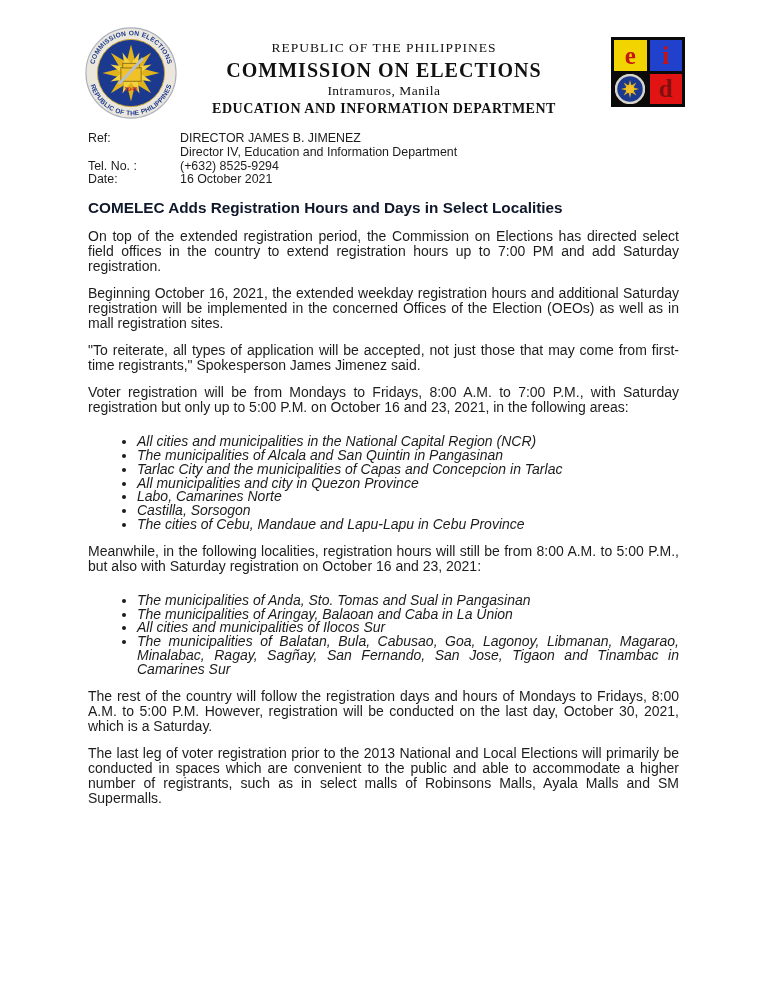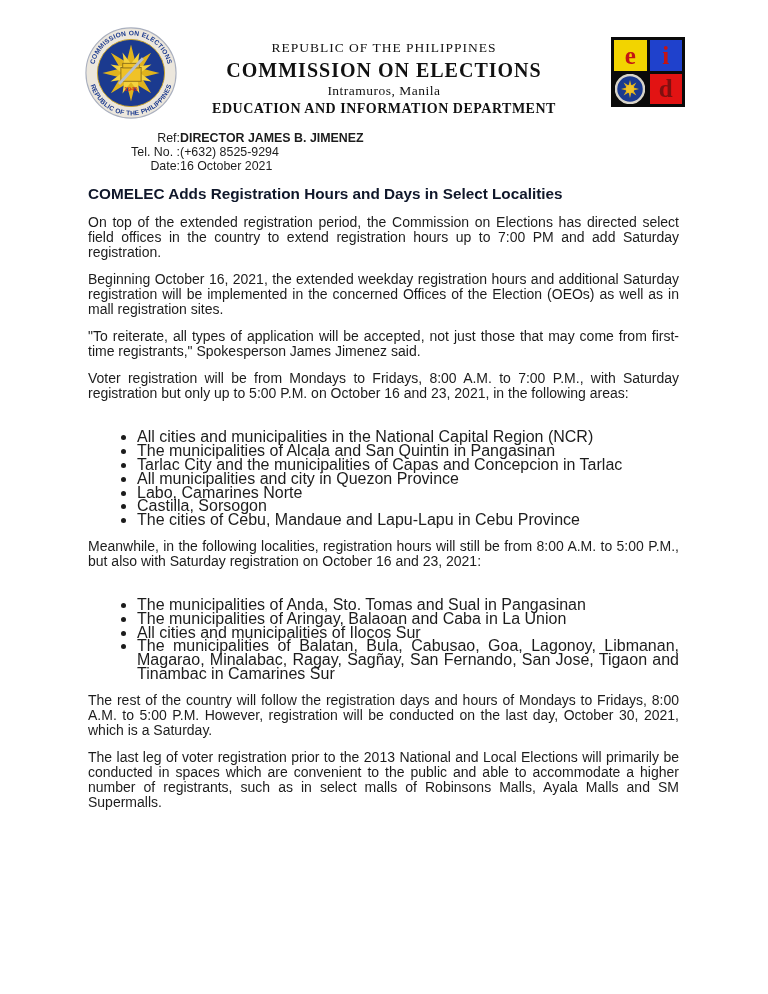--- a/index.html
+++ b/index.html
@@ -21,30 +21,30 @@
   
   .header-text { padding-top:40px; text-align:center; font-family:"Liberation Serif", serif; color:#111; }
   .h-line1 { font-size:13.5px; letter-spacing:1px; line-height:16px; }
   .h-line2 { font-size:20px; font-weight:bold; letter-spacing:1px; line-height:24px; margin-top:2px; }
   .h-line3 { font-size:13.5px; letter-spacing:0.5px; line-height:16px; margin-top:1px; }
   .h-line4 { font-size:14px; font-weight:bold; letter-spacing:0.5px; line-height:17px; margin-top:1px; }
 
   
   .doc-body { margin:0 89px 0 88px; }
 
-  .meta { margin-top:15px; font-size:12.4px; line-height:13.8px;text-align:right; }
+  .meta { margin-top:15px; font-size:12.4px; line-height:13.8px; }
   .meta-row { display:flex; }
   .meta-label { flex:0 0 92px; }
-  .meta-value.bold { font-weight:bold; }
+  .meta-value.bold { font-weight:normal; }
 
   .headline { margin-top:12px; font-size:15.3px; font-weight:bold; color:#0f172a; line-height:18px; }
 
   .para { margin-top:12px; font-size:14px; line-height:15px; text-align:justify; }
 
-  .area-list { margin-top:29px; padding-left:49px; font-size:16px; }
+  .area-list { margin-top:20px; padding-left:49px; font-size:14px;font-style:italic; }
   .area-list li { line-height:13.8px; text-align:justify; }
 </style>
 </head>
 <body>
 
 <div class="page">
 
   <div class="seal-wrap">
     <svg width="92" height="92" viewBox="0 0 100 100">
       <circle cx="50" cy="50" r="49" fill="#ece7dd"></circle>
@@ -97,20 +97,21 @@
 
   <div class="doc-body">
 
     <div class="meta">
       <div class="meta-row">
         <span class="meta-label">Ref:</span>
         <span class="meta-value bold">DIRECTOR JAMES B. JIMENEZ</span>
       </div>
       <div class="meta-row">
         <span class="meta-label"></span>
+        <span class="meta-value">Director IV, Education and Information Department</span>
       </div>
       <div class="meta-row">
         <span class="meta-label">Tel. No. :</span>
         <span class="meta-value">(+632) 8525-9294</span>
       </div>
       <div class="meta-row">
         <span class="meta-label">Date:</span>
         <span class="meta-value">16 October 2021</span>
       </div>
     </div>

